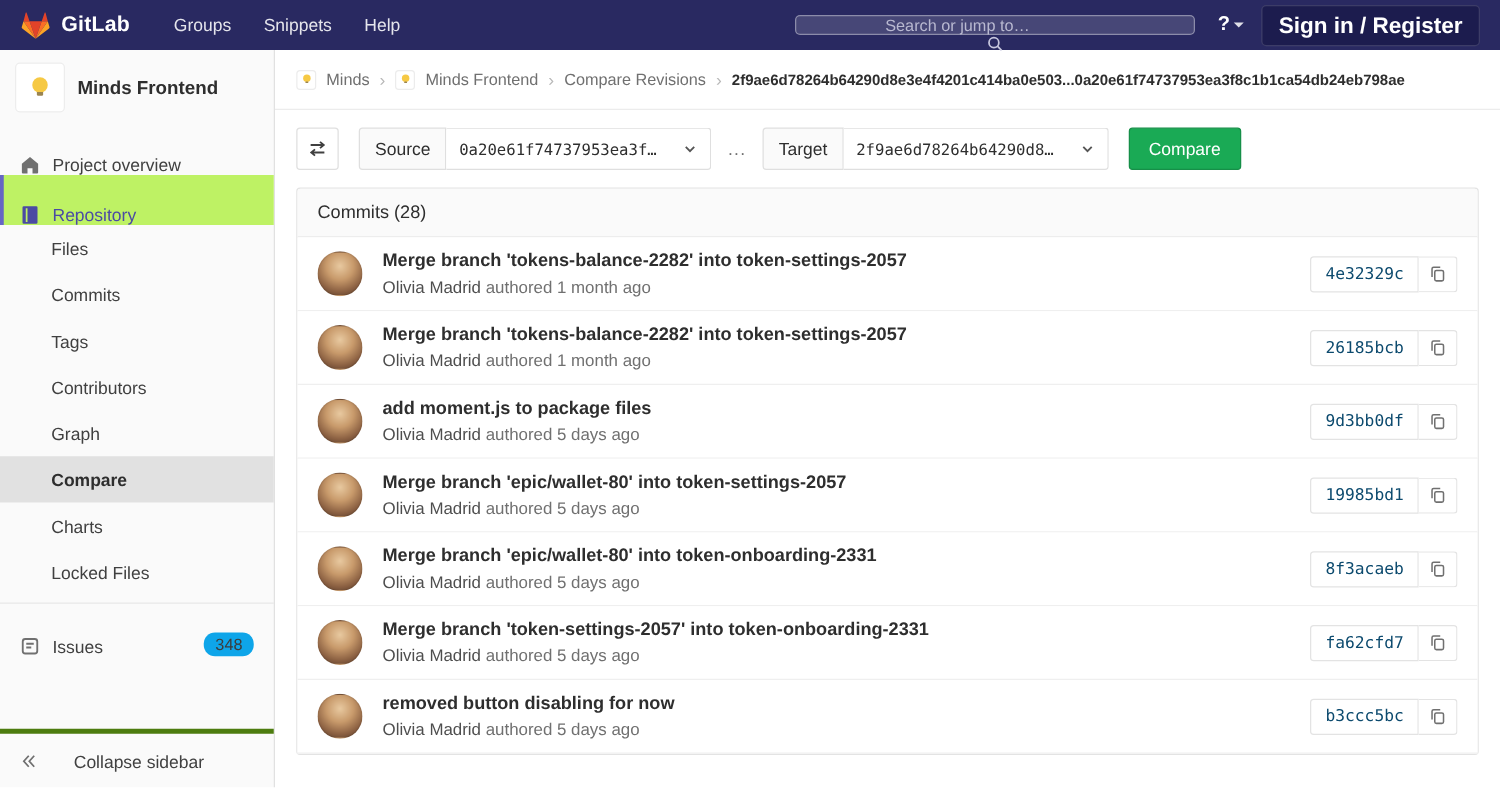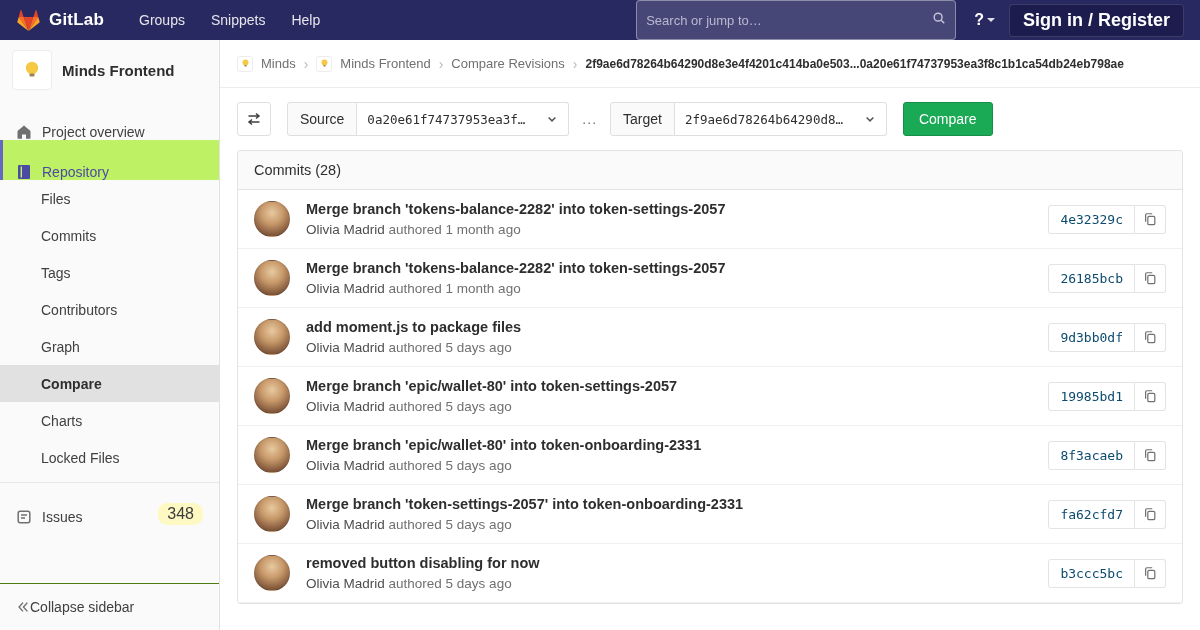--- a/index.html
+++ b/index.html
@@ -9,23 +9,23 @@
 
   
   .navbar { position:absolute; top:0; left:0; right:0; height:40px; background:#292961;
             display:flex; align-items:center; padding:0 16px; z-index:10; }
   .brand { display:flex; align-items:center; gap:8px; margin-right:22px; cursor:pointer; }
   .brand svg { width:25px; height:25px; display:block; }
   .brand-text { color:#fff; font-weight:bold; font-size:17px; letter-spacing:.2px; }
   .nav-links { display:flex; align-items:center; height:40px; }
   .nav-link { color:rgba(255,255,255,.88); font-size:14px; padding:0 13px; line-height:40px;
               text-decoration:none; cursor:pointer; }
-  .nav-search { margin-left:auto; width:320px; height:40px; background:rgba(255,255,255,.14);
+  .nav-search { margin-left:auto; width:320px; height:16px; background:rgba(255,255,255,.14);
                 border:1px solid rgba(255,255,255,.38); border-radius:4px; display:flex;
-                align-items:center; padding:0 9px; }
+                align-items:center; padding:0 9px;flex-direction:column; }
   .nav-search input { flex:1; background:transparent; border:none; outline:none;
                       color:#e9e9f4; font-size:13px; font-family:"Liberation Sans",sans-serif; }
   .nav-search input::placeholder { color:#b9b9d1; }
   .nav-search svg { width:14px; height:14px; stroke:#c6c6dd; }
   .help-menu { display:flex; align-items:center; gap:3px; margin:0 14px 0 18px; cursor:pointer; }
   .help-q { color:#fff; font-size:16px; font-weight:bold; }
   .caret-down { width:0; height:0; border-left:4px solid transparent; border-right:4px solid transparent;
                 border-top:4px solid rgba(255,255,255,.85); display:inline-block; }
   .signin-btn { background:#1c1c4e; border:1px solid rgba(255,255,255,.14); color:#fff; font-weight:bold;
                 font-size:18px; padding:5px 13px; border-radius:4px; cursor:pointer;
@@ -44,25 +44,25 @@
   .side-item svg { width:16px; height:16px; flex:0 0 auto; color:#707070; }
   .side-item.section-active { color:#4b4ba3; border-left:3px solid #6666c4; padding-left:13px;
                               background:#bef264; height:40px; }
   .side-item.section-active svg { color:#4b4ba3; }
   .sub-list { display:flex; flex-direction:column; }
   .sub-item { height:37px; display:flex; align-items:center; padding:0 16px 0 41px; font-size:14px;
               color:#404040; cursor:pointer; }
   .sub-item.active { background:#e1e1e1; font-weight:bold; color:#2e2e2e; }
   .side-divider { border-top:1px solid #e7e7e7; margin-top:6px; }
   .issues-row { height:42px; }
-  .count-badge { margin-left:auto; background:#fef9c3; color:#3c3c3c; font-size:16px;
+  .count-badge { margin-left:auto; background:#0ea5e9; color:#3c3c3c; font-size:13px;
                  border-radius:9px; padding:2px 9px;margin-top:20px; }
   .side-spacer { flex:1; }
-  .collapse-row { border-top:1px solid #4d7c0f; height:47px; display:flex; align-items:center;
-                  gap:0; padding:0 16px; color:#404040; font-size:14px; cursor:pointer; }
+  .collapse-row { border-top:4px solid #4d7c0f; height:47px; display:flex; align-items:center;
+                  gap:29px; padding:0 16px; color:#404040; font-size:14px; cursor:pointer; }
   .collapse-row svg { width:14px; height:14px; color:#707070; }
 
   
   .main { position:absolute; top:40px; left:220px; right:0; bottom:0; background:#fff; overflow:hidden; }
   .breadcrumbs { height:48px; display:flex; align-items:center; padding:0 17px; gap:8px;
                  border-bottom:1px solid #ececec; font-size:13px; color:#707070; white-space:nowrap; }
   .crumb-avatar { width:16px; height:16px; border:1px solid #ececec; border-radius:3px; background:#fff;
                   display:grid; place-items:center; flex:0 0 auto; }
   .crumb-avatar svg { width:11px; height:11px; }
   .crumb-link { color:#707070; cursor:pointer; text-decoration:none; }

